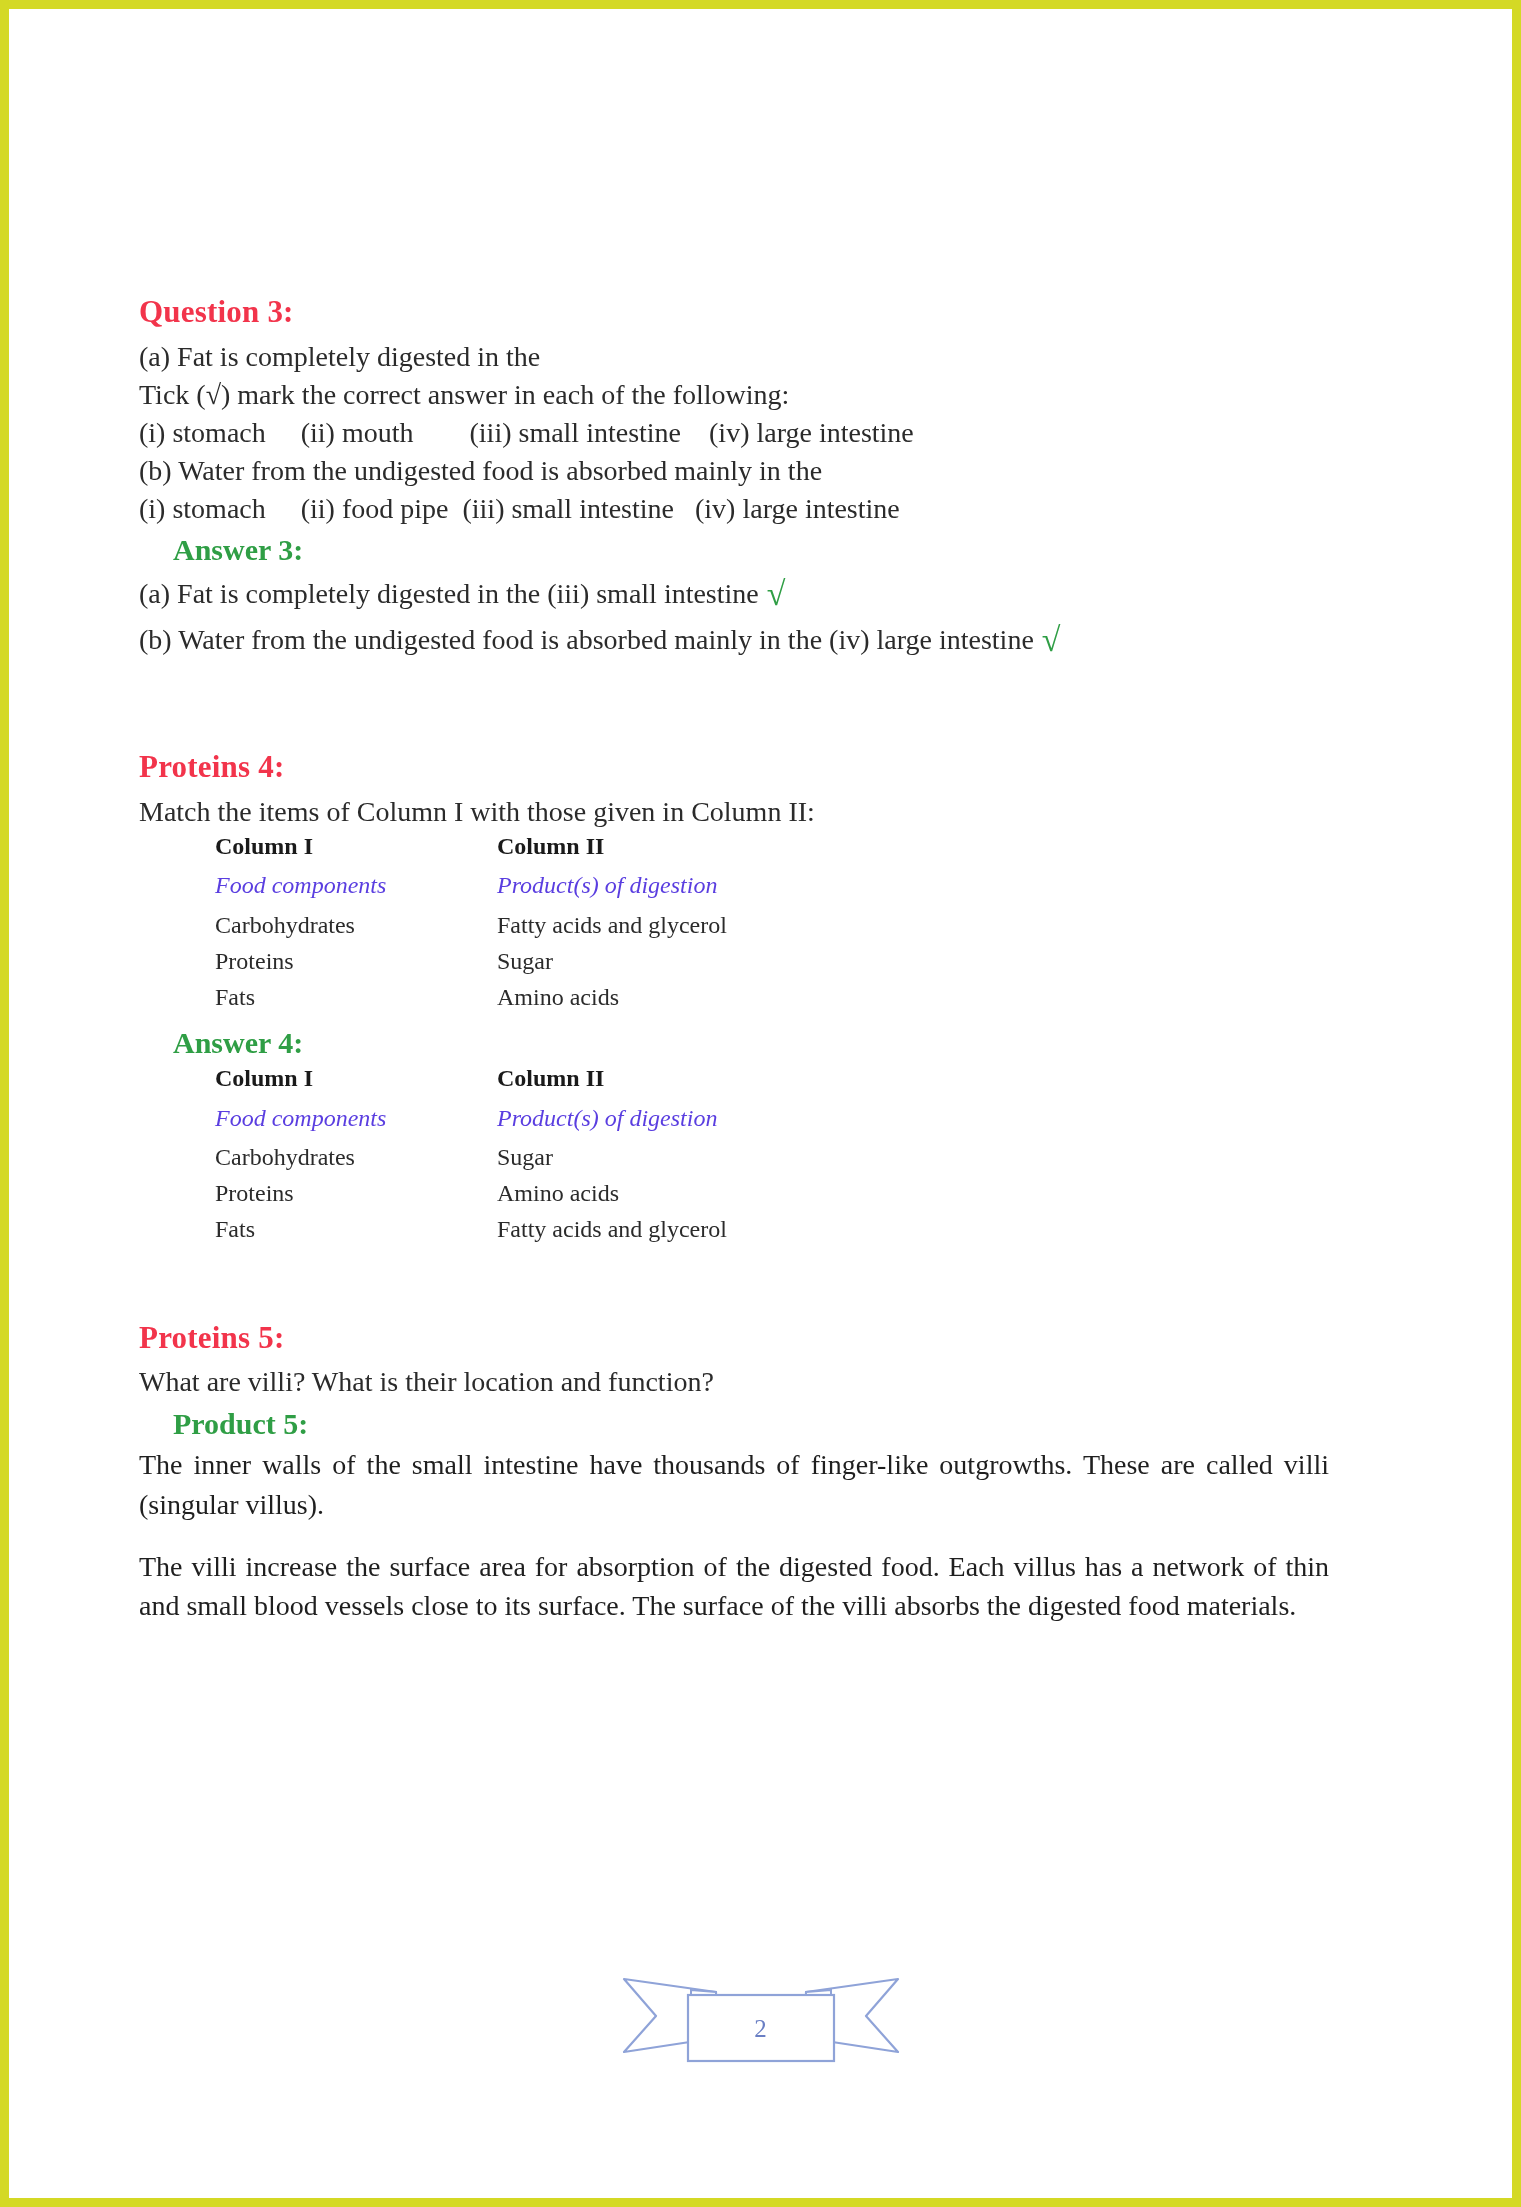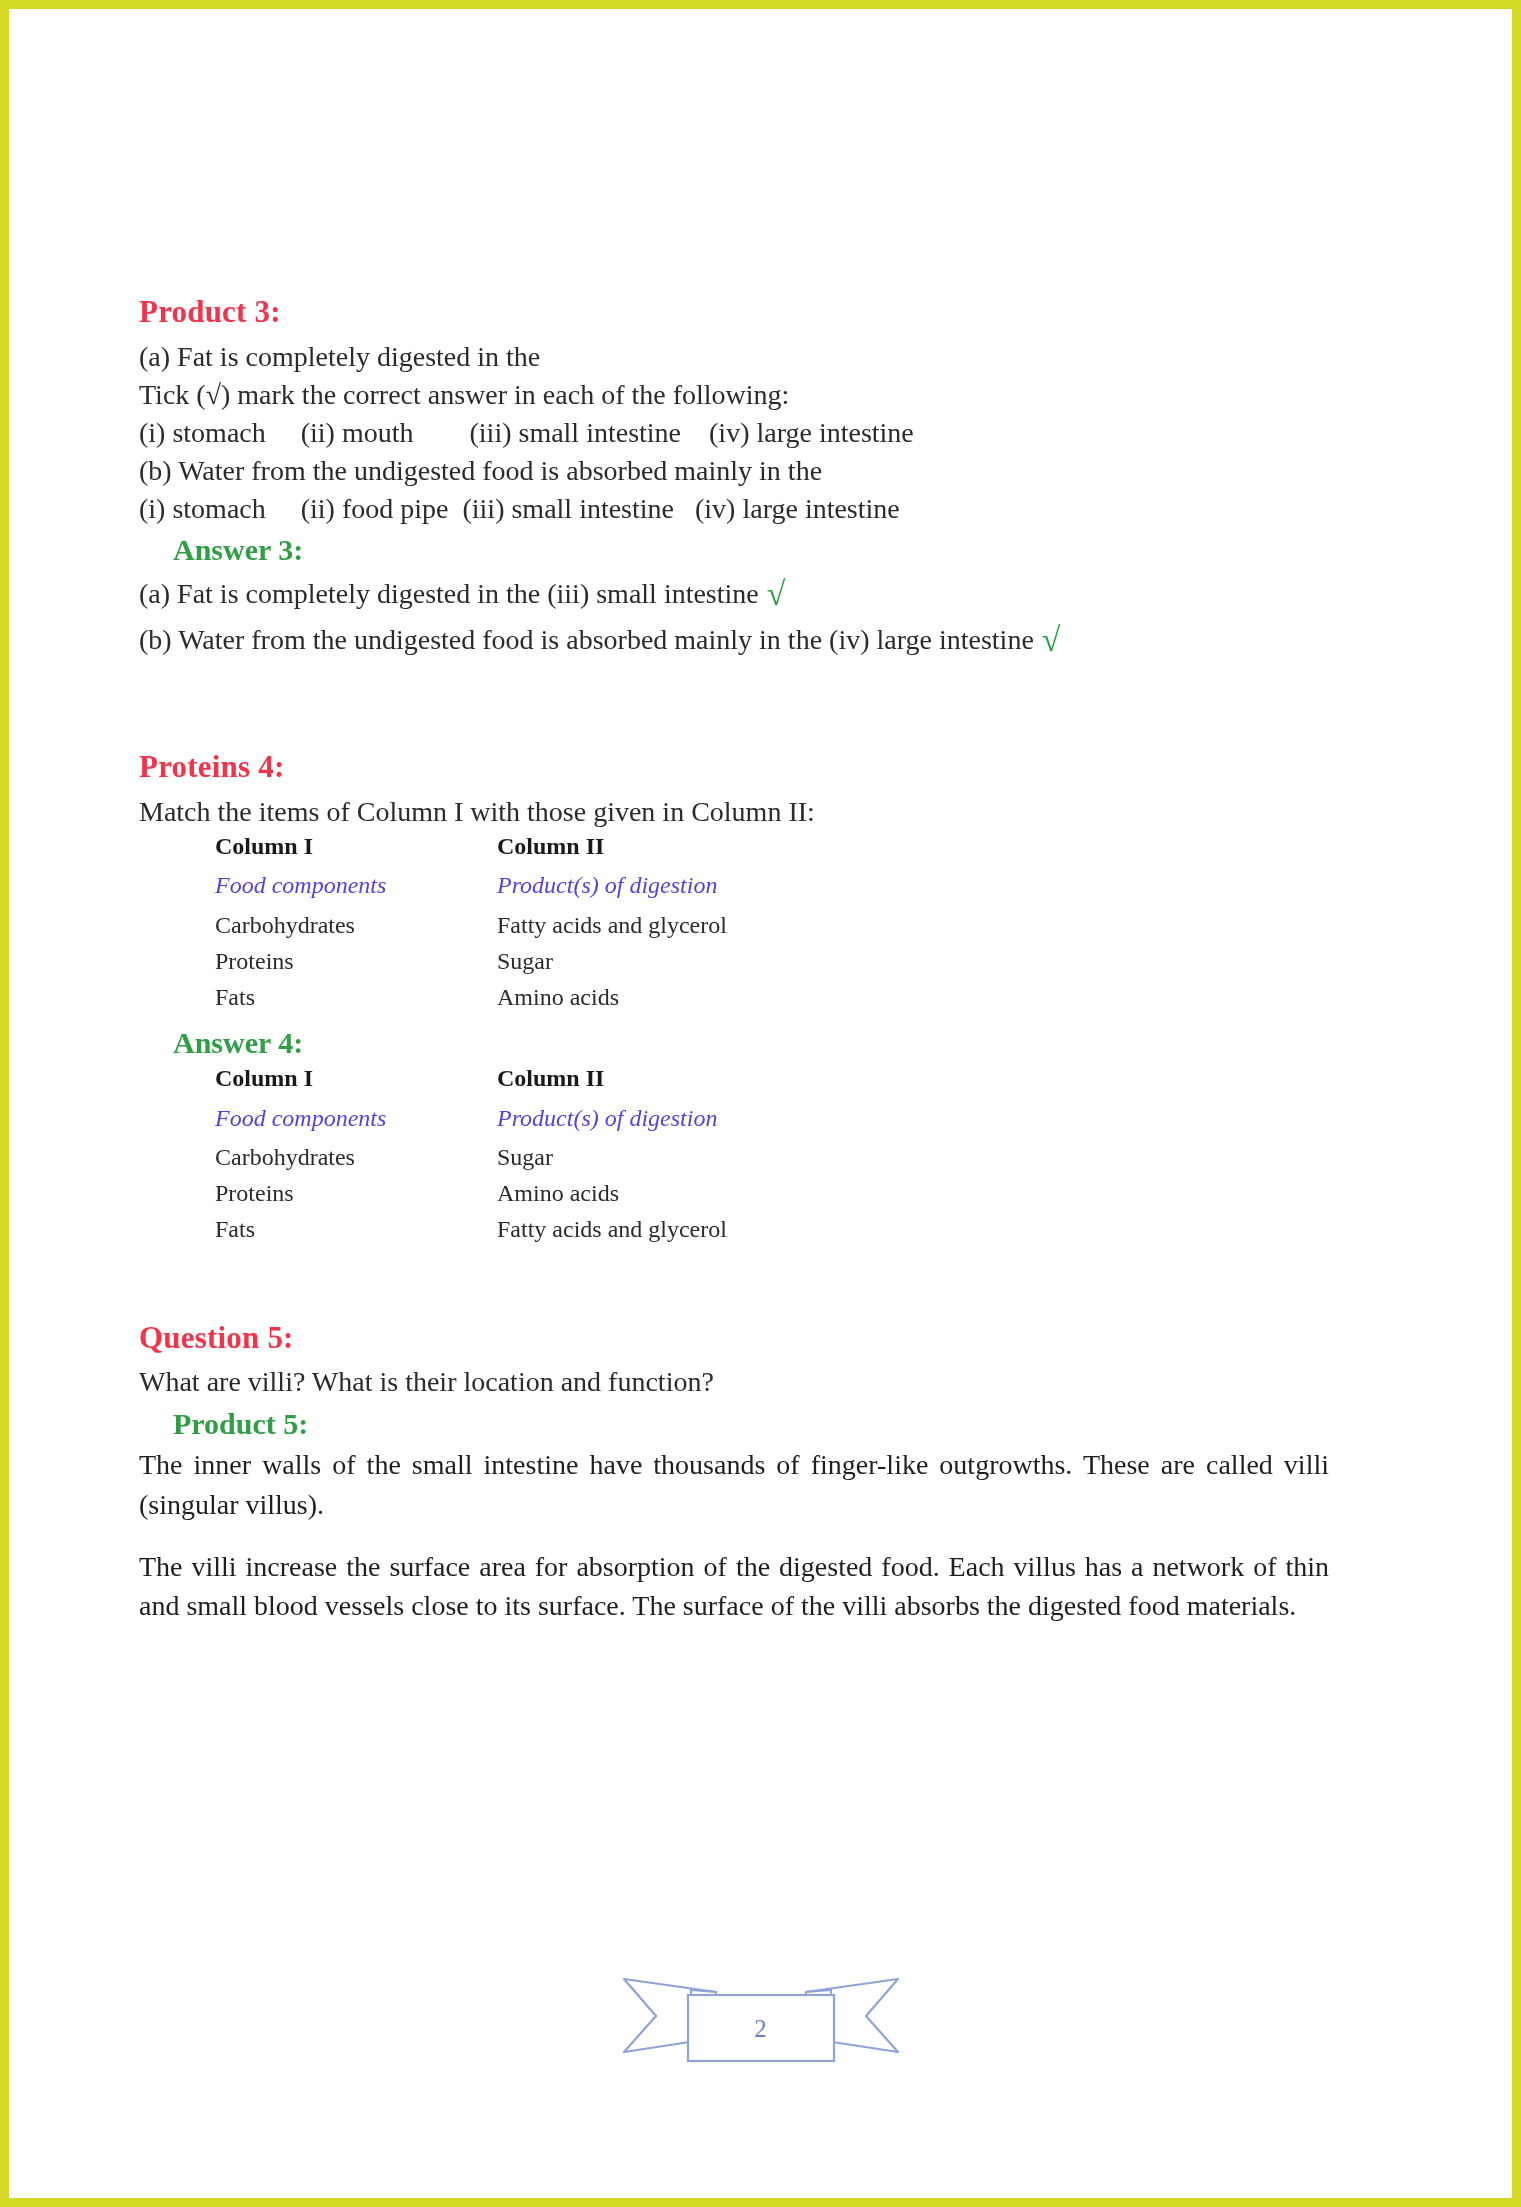--- a/index.html
+++ b/index.html
@@ -135,21 +135,21 @@
 </style>
 </head>
 <body>
 
 <div id="page">
   <div id="sheet">
 
     <div class="content">
 
       <div>
-        <div class="q-heading">Product 3:</div>
+        <div class="q-heading">Question 3:</div>
         <div class="line">(a) Fat is completely digested in the</div>
         <div class="line">Tick (√) mark the correct answer in each of the following:</div>
         <div class="line">(i) stomach     (ii) mouth        (iii) small intestine    (iv) large intestine</div>
         <div class="line">(b) Water from the undigested food is absorbed mainly in the</div>
         <div class="line">(i) stomach     (ii) food pipe  (iii) small intestine   (iv) large intestine</div>
 
         <div class="a-heading">Answer 3:</div>
         <div class="line"><span>(a) Fat is completely digested in the (iii) small intestine</span><span class="tick">√</span></div>
         <div class="line"><span>(b) Water from the undigested food is absorbed mainly in the (iv) large intestine</span><span class="tick">√</span></div>
       </div>
@@ -209,21 +209,21 @@
             <td class="col1">Fats</td>
             <td class="col2">Fatty acids and glycerol</td>
           </tr>
         </tbody>
           </table>
       </div>
 
       <div class="gap-md"></div>
 
       <div>
-        <div class="q-heading">Question 5:</div>
+        <div class="q-heading">Proteins 5:</div>
         <div class="line">What are villi? What is their location and function?</div>
         <div class="a-heading">Product 5:</div>
         <div class="para">The inner walls of the small intestine have thousands of finger-like outgrowths. These are called villi (singular villus).</div>
         <div class="gap-xs"></div>
         <div class="para">The villi increase the surface area for absorption of the digested food. Each villus has a network of thin and small blood vessels close to its surface. The surface of the villi absorbs the digested food materials.</div>
       </div>
 
     </div>
 
     <div class="ribbon-wrap">

